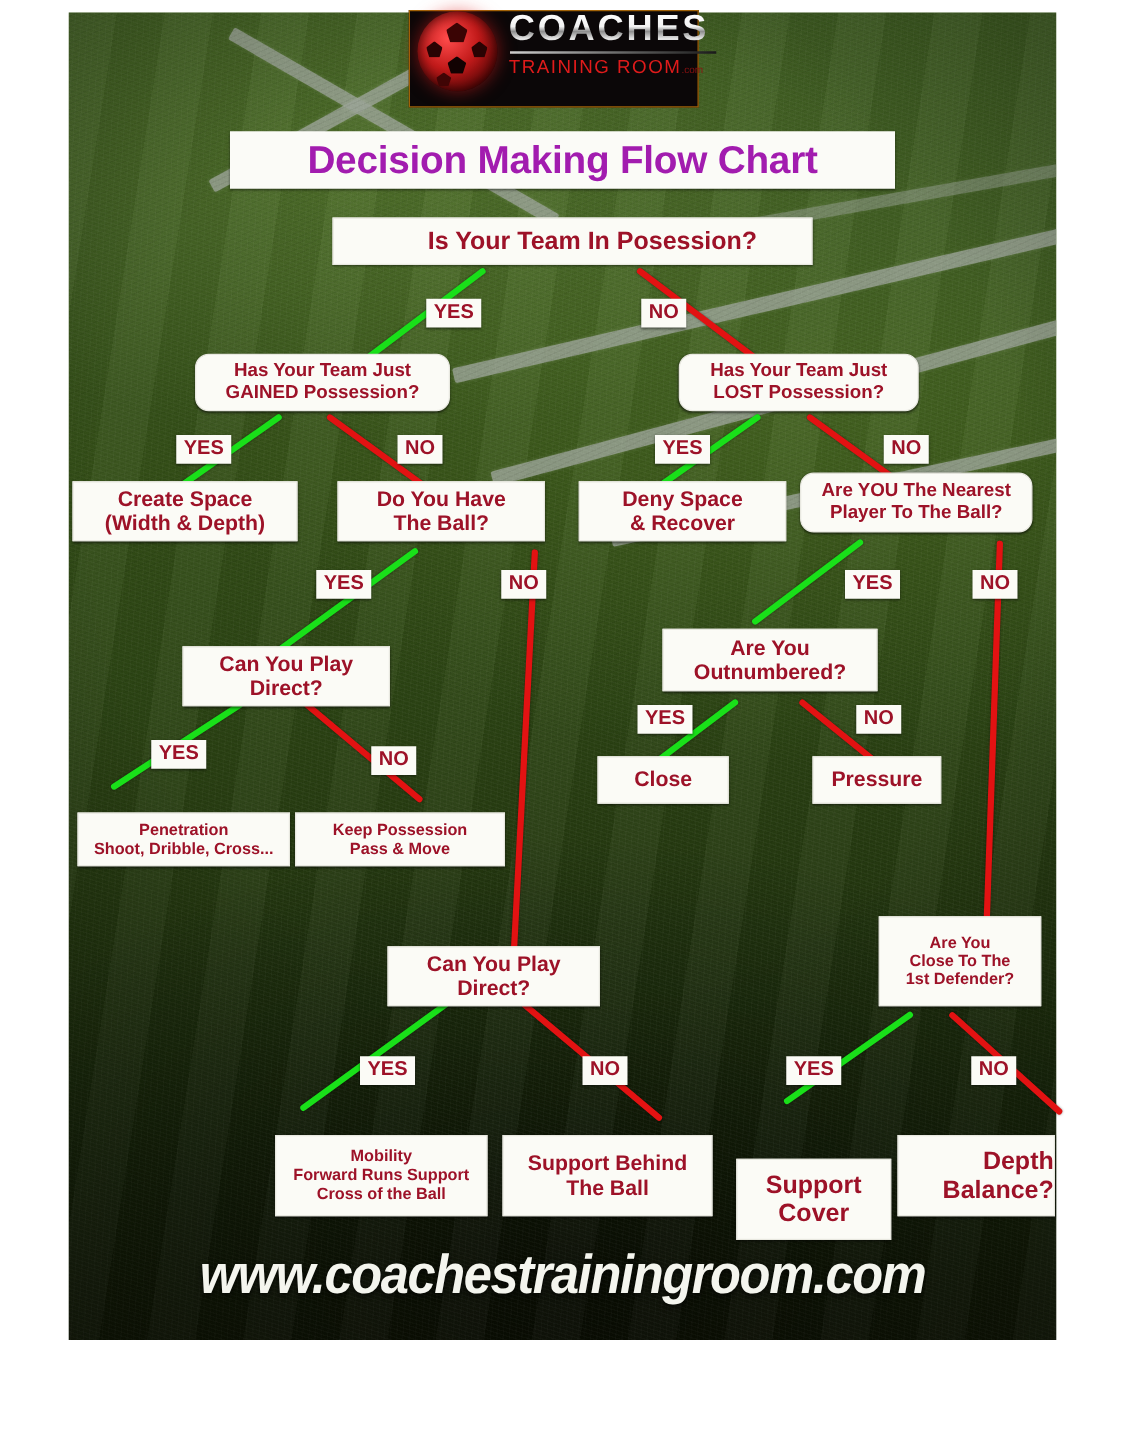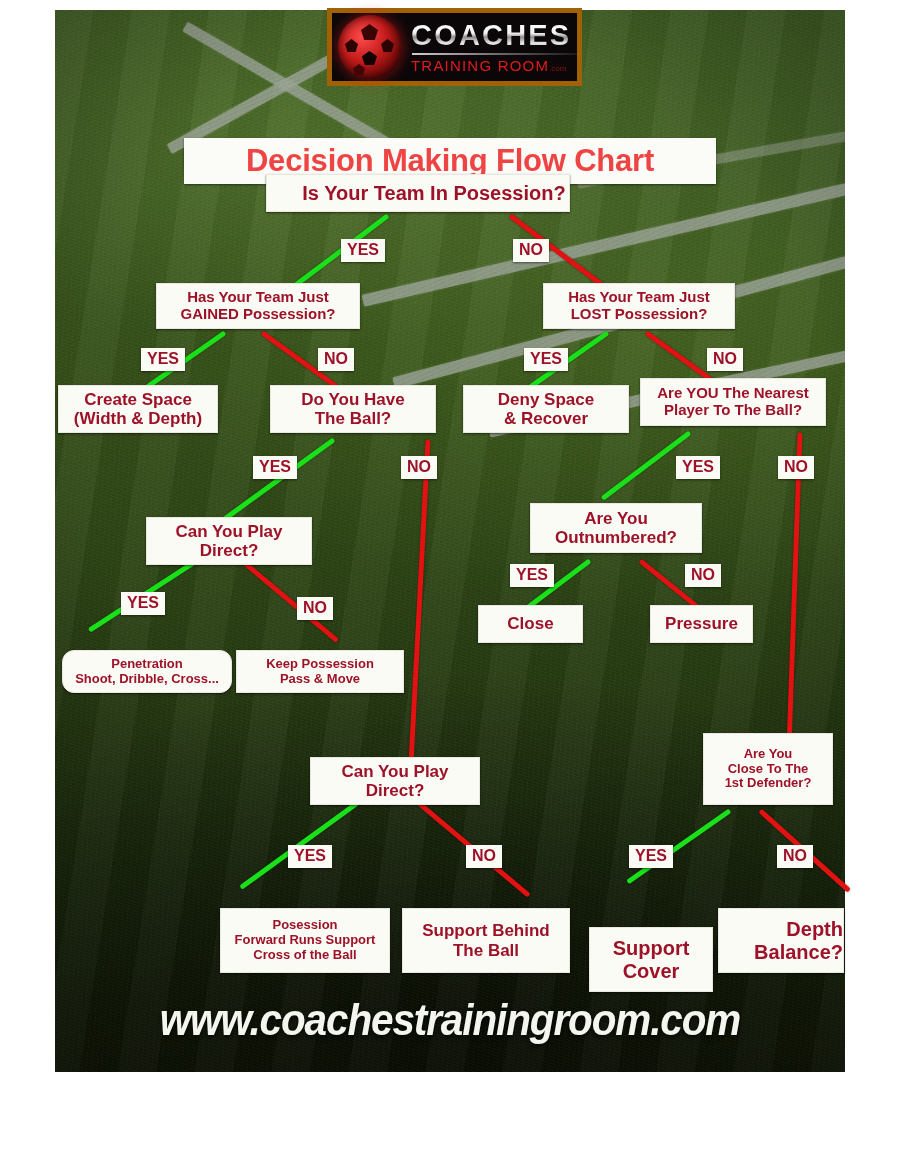--- a/index.html
+++ b/index.html
@@ -37,23 +37,23 @@
     position:absolute;inset:0;
     background:radial-gradient(ellipse 105% 80% at 50% 38%, rgba(0,0,0,0) 45%, rgba(0,0,0,0.42) 100%);
     pointer-events:none;
   }
   
   .fline{position:absolute;background:#9aa396;opacity:.82;border-radius:2px;
          box-shadow:0 0 3px rgba(255,255,255,.18);pointer-events:none;}
 
   
   #logo{
-    position:absolute;left:327px;top:8px;width:255px;height:78px;
-    background:#0b0708;border:5px solid #a16207;
-    display:flex;align-items:center;padding-left:6px;box-sizing:border-box;
+    position:absolute;left:327px;top:8px;width:232px;height:78px;
+    background:#0b0708;border:1px solid #a16207;
+    display:flex;align-items:flex-start;padding-left:6px;box-sizing:border-box;
   }
   #ball{
     position:relative;width:64px;height:64px;border-radius:50%;flex:none;
     background:radial-gradient(circle at 38% 34%, #ff4b4b 0%, #c21a1a 42%, #5d0606 78%, #200101 100%);
     box-shadow:0 0 14px rgba(220,30,30,.55), inset 0 0 10px rgba(0,0,0,.7);
   }
   #ball .pent{position:absolute;background:#120202;}
   #ball .p0{width:17px;height:16px;left:23px;top:9px;clip-path:polygon(50% 0,100% 38%,81% 100%,19% 100%,0 38%);background:#3a0404;}
   #ball .p1{width:15px;height:14px;left:24px;top:36px;clip-path:polygon(50% 0,100% 38%,81% 100%,19% 100%,0 38%);}
   #ball .p2{width:13px;height:13px;left:7px;top:24px;clip-path:polygon(50% 0,100% 38%,81% 100%,19% 100%,0 38%);background:#2a0303;}
@@ -68,42 +68,41 @@
   }
   #logo-rule{height:2px;margin:3px 0 3px 1px;width:165px;
     background:linear-gradient(90deg,#cfcfcf,#5c5c5c 60%,#1a1a1a);}
   #logo-sub{font-size:15px;font-weight:normal;letter-spacing:1.2px;color:#e01b1b;line-height:1;}
   #logo-sub .dotcom{font-size:8px;color:#8e1212;letter-spacing:0;}
 
   
   #title{
     position:absolute;left:184px;top:105px;width:532px;height:46px;
     background:#fbfbf7;display:flex;align-items:center;justify-content:center;
-    color:#ef4444;font-weight:bold;font-size:31px;letter-spacing:-.2px;
+    color:#a21caf;font-weight:bold;font-size:31px;letter-spacing:-.2px;
     box-shadow:0 1px 2px rgba(0,0,0,.5);
-    margin-top:33px;
   }
 
   
   .edge{position:absolute;transform-origin:0 50%;height:5px;border-radius:3px;}
   .edge.yes{background:#19e019;box-shadow:0 0 2px rgba(0,0,0,.45);}
   .edge.no{background:#e21212;box-shadow:0 0 2px rgba(0,0,0,.45);}
 
   
   .node{
     position:absolute;background:#fbfbf6;box-sizing:border-box;
     display:flex;flex-direction:column;align-items:center;justify-content:center;
     color:#9d1228;font-weight:bold;text-align:center;line-height:1.13;
     box-shadow:0 1px 2px rgba(0,0,0,.55);
     border:1px solid #e8e8e0;
   }
   .node .ln{display:block;white-space:nowrap;}
   .n-lg{font-size:20px;}
   .n-md{font-size:17px;}
-  .n-sm{font-size:15px;}
+  .n-sm{font-size:15px;border-radius:11px;}
   .n-xs{font-size:13px;}
 
   
   .pill{
     position:absolute;background:#fbfbf6;color:#9d1228;font-weight:bold;
     font-size:16px;line-height:1;padding:3px 6px 4px 6px;
     box-shadow:0 1px 2px rgba(0,0,0,.5);white-space:nowrap;
   }
 
   
@@ -183,35 +182,35 @@
   <div class="edge no" style="left:640px;top:558px;width:85px;transform:rotate(39deg);"></div>
 
   <div class="edge yes" style="left:358px;top:800px;width:145px;transform:rotate(144deg);"></div>
 
   <div class="edge no" style="left:418px;top:800px;width:145px;transform:rotate(40deg);"></div>
 
   <div class="edge yes" style="left:730px;top:808px;width:125px;transform:rotate(145deg);"></div>
 
   <div class="edge no" style="left:760px;top:808px;width:120px;transform:rotate(42deg);"></div>
 
-  <div class="node n-lg" style="left:266px;top:174px;width:304px;height:38px;padding-left:32px;">
+  <div class="node n-lg" style="left:266px;top:174px;width:384px;height:38px;padding-left:32px;">
     <span class="ln">Is Your Team In Posession?</span>
   </div>
 
   <div class="node n-sm" style="left:156px;top:283px;width:204px;height:46px;">
     <span class="ln">Has Your Team Just</span>
     <span class="ln">GAINED Possession?</span>
   </div>
 
   <div class="node n-sm" style="left:543px;top:283px;width:192px;height:46px;">
     <span class="ln">Has Your Team Just</span>
     <span class="ln">LOST Possession?</span>
   </div>
 
-  <div class="node n-md" style="left:58px;top:385px;width:160px;height:48px;">
+  <div class="node n-md" style="left:58px;top:385px;width:180px;height:48px;">
     <span class="ln">Create Space</span>
     <span class="ln">(Width &amp; Depth)</span>
   </div>
 
   <div class="node n-md" style="left:270px;top:385px;width:166px;height:48px;">
     <span class="ln">Do You Have</span>
     <span class="ln">The Ball?</span>
   </div>
 
   <div class="node n-md" style="left:463px;top:385px;width:166px;height:48px;">
@@ -227,21 +226,21 @@
   <div class="node n-md" style="left:146px;top:517px;width:166px;height:48px;">
     <span class="ln">Can You Play</span>
     <span class="ln">Direct?</span>
   </div>
 
   <div class="node n-md" style="left:530px;top:503px;width:172px;height:50px;">
     <span class="ln">Are You</span>
     <span class="ln">Outnumbered?</span>
   </div>
 
-  <div class="node n-xs" style="left:62px;top:650px;width:170px;height:43px;border-radius:12px;">
+  <div class="node n-xs" style="left:62px;top:650px;width:170px;height:43px;">
     <span class="ln">Penetration</span>
     <span class="ln">Shoot, Dribble, Cross...</span>
   </div>
 
   <div class="node n-xs" style="left:236px;top:650px;width:168px;height:43px;">
     <span class="ln">Keep Possession</span>
     <span class="ln">Pass &amp; Move</span>
   </div>
 
   <div class="node n-md" style="left:478px;top:605px;width:105px;height:38px;">
@@ -257,21 +256,21 @@
     <span class="ln">Direct?</span>
   </div>
 
   <div class="node n-xs" style="left:703px;top:733px;width:130px;height:72px;">
     <span class="ln">Are You</span>
     <span class="ln">Close To The</span>
     <span class="ln">1st Defender?</span>
   </div>
 
   <div class="node n-xs" style="left:220px;top:908px;width:170px;height:65px;">
-    <span class="ln">Posession</span>
+    <span class="ln">Mobility</span>
     <span class="ln">Forward Runs Support</span>
     <span class="ln">Cross of the Ball</span>
   </div>
 
   <div class="node n-md" style="left:402px;top:908px;width:168px;height:65px;">
     <span class="ln">Support Behind</span>
     <span class="ln">The Ball</span>
   </div>
 
   <div class="node n-lg" style="left:589px;top:908px;width:124px;height:65px;margin-top:19px;">

